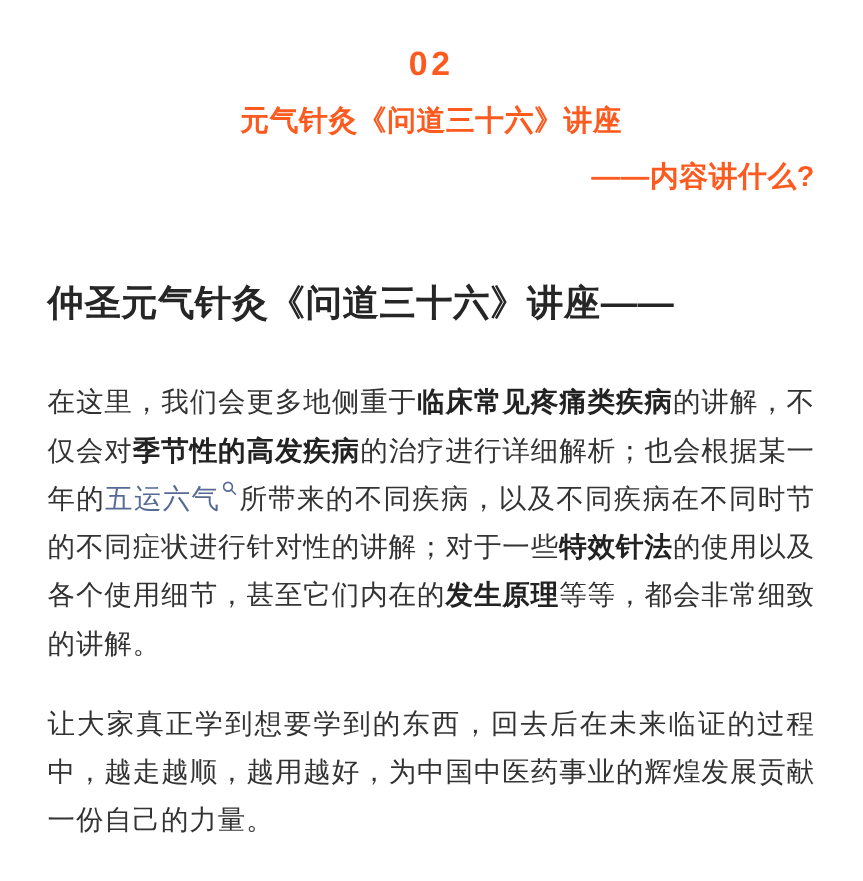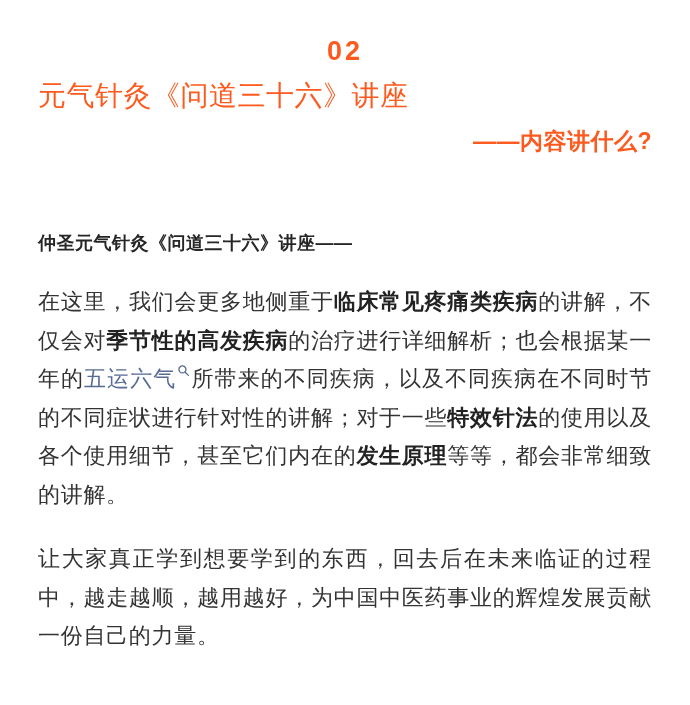--- a/index.html
+++ b/index.html
@@ -23,52 +23,53 @@
   }
   .chapter-number{
     text-align:center;
     color:var(--accent);
     font-weight:700;
     font-size:27px;
     letter-spacing:3px;
     line-height:30px;
   }
   .chapter-title{
+    text-align:center;
     color:var(--accent);
-    font-weight:400;
-    font-size:28px;
+    font-weight:700;
+    font-size:23px;
     line-height:32px;
     margin-top:14px;
     letter-spacing:0.5px;
   }
   .chapter-subtitle{
     text-align:right;
     color:var(--accent);
     font-weight:700;
     font-size:23px;
     line-height:32px;
     margin-top:13px;
     letter-spacing:0.5px;
   }
   .intro{
     margin-top:72px;
-    font-size:18px;
+    font-size:29px;
     font-weight:700;
     color:#262626;
     line-height:28px;
     letter-spacing:0.5px;
   }
   .body-paragraphs p{
     font-size:22px;
     line-height:38.5px;
     letter-spacing:0.7px;
     text-align:justify;
     color:var(--text);
   }
-  .body-paragraphs p.para-1{margin-top:26px;}
+  .body-paragraphs p.para-1{margin-top:46px;}
   .body-paragraphs p.para-2{margin-top:26px;}
   .run-bold{font-weight:700;color:#222222;}
   .run-link{color:var(--link);cursor:pointer;text-decoration:none;}
   .sup-icon{
     display:inline-block;
     vertical-align:9px;
     line-height:0;
     margin:0 1px;
   }
   .sup-icon svg{display:block;}

